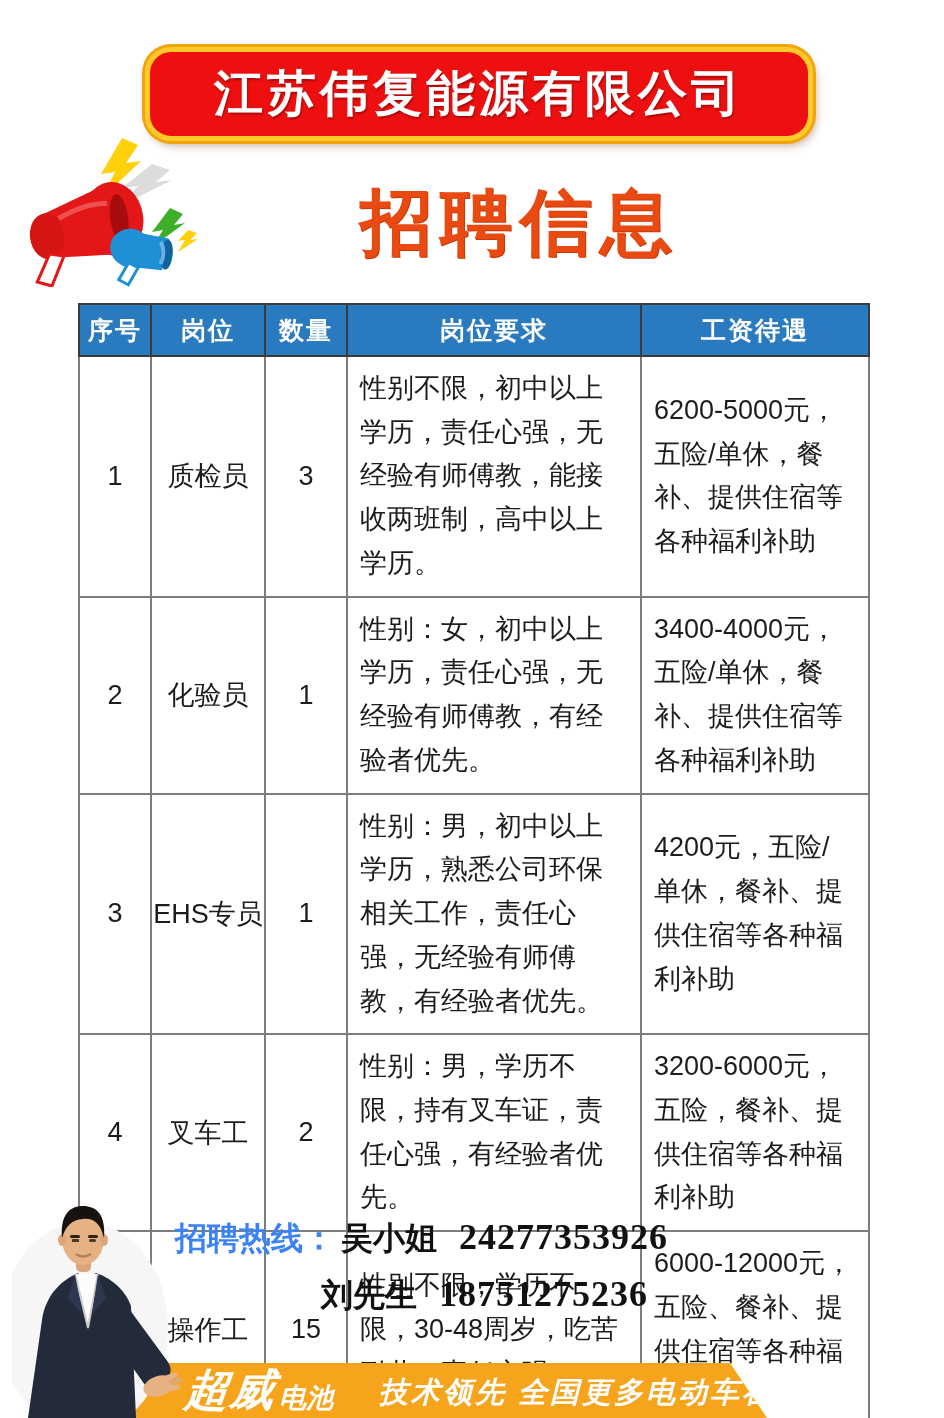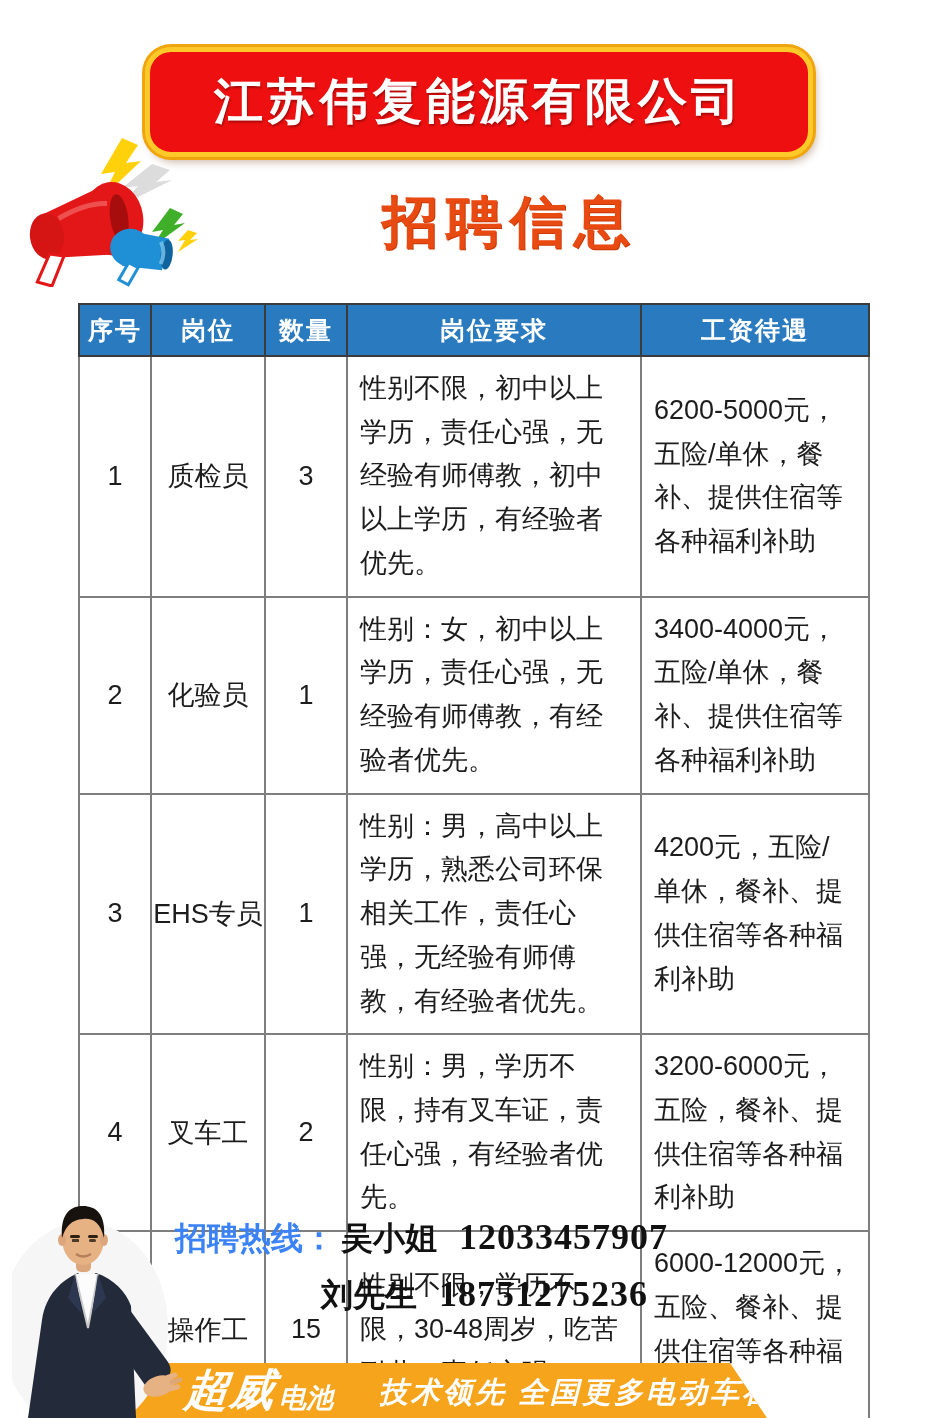--- a/index.html
+++ b/index.html
@@ -5,39 +5,39 @@
   * { margin:0; padding:0; box-sizing:border-box; }
   html,body { background:#e9e9e9; }
   .page {
     position:relative; width:944px; height:1418px; margin:0 auto;
     background:#ffffff; overflow:hidden;
     font-family:"Liberation Sans","DejaVu Sans",sans-serif;
   }
 
   
   .company-banner {
-    position:absolute; left:145px; top:47px; width:668px; height:110px;
+    position:absolute; left:145px; top:47px; width:668px; height:94px;
     background:#ee1010;
     border:5px solid #ffc929; border-radius:26px;
     box-shadow:0 0 0 3px #f0a50e, 3px 5px 9px rgba(110,50,0,.35);
     display:flex; align-items:center; justify-content:center;
   }
   .company-banner span {
     color:#ffffff; font-size:49px; font-weight:bold; letter-spacing:4px;
     text-shadow:1px 2px 2px rgba(90,0,0,.45); white-space:nowrap;
   }
 
   
   .megaphone { position:absolute; left:2px; top:132px; width:205px; height:155px; }
 
   
   .page-title {
-    position:absolute; left:250px; top:168px; width:520px; height:110px;
+    position:absolute; left:260px; top:168px; width:520px; height:110px;
     display:flex; align-items:center; justify-content:center;
-    font-size:56px; font-weight:900; letter-spacing:8px; color:#e94a12;
+    font-size:72px; font-weight:900; letter-spacing:8px; color:#e94a12;
     font-family:Liberation Mono, monospace;
     text-shadow:1px 1px 0 #c93a08;
     white-space:nowrap;
   }
 
   
   table.jobs {
     position:absolute; left:78px; top:303px; width:790px;
     border-collapse:collapse; table-layout:fixed;
     border:2px solid #555;
@@ -138,35 +138,35 @@
         <th>数量</th>
         <th>岗位要求</th>
         <th>工资待遇</th>
       </tr>
     </thead>
     <tbody>
       <tr class="r1">
         <td>1</td>
         <td>质检员</td>
         <td>3</td>
-        <td class="left">性别不限，初中以上学历，责任心强，无经验有师傅教，初中以上学历，有经验者优先。</td>
+        <td class="left">性别不限，初中以上学历，责任心强，无经验有师傅教，能接收两班制，高中以上学历。</td>
         <td class="left">6200-5000元，五险/单休，餐补、提供住宿等各种福利补助</td>
       </tr>
       <tr class="r2">
         <td>2</td>
         <td>化验员</td>
         <td>1</td>
         <td class="left">性别：女，初中以上学历，责任心强，无经验有师傅教，有经验者优先。</td>
         <td class="left">3400-4000元，五险/单休，餐补、提供住宿等各种福利补助</td>
       </tr>
       <tr class="r3">
         <td>3</td>
         <td>EHS专员</td>
         <td>1</td>
-        <td class="left">性别：男，高中以上学历，熟悉公司环保相关工作，责任心强，无经验有师傅教，有经验者优先。</td>
+        <td class="left">性别：男，初中以上学历，熟悉公司环保相关工作，责任心强，无经验有师傅教，有经验者优先。</td>
         <td class="left">4200元，五险/单休，餐补、提供住宿等各种福利补助</td>
       </tr>
       <tr class="r4">
         <td>4</td>
         <td>叉车工</td>
         <td>2</td>
         <td class="left">性别：男，学历不限，持有叉车证，责任心强，有经验者优先。</td>
         <td class="left">3200-6000元，五险，餐补、提供住宿等各种福利补助</td>
       </tr>
       <tr class="r5">
@@ -208,21 +208,21 @@
         <rect x="58" y="33" width="10" height="3" rx="1.5" fill="#2e2013"></rect>
         <rect x="76" y="33" width="10" height="3" rx="1.5" fill="#2e2013"></rect>
         <rect x="60" y="37" width="7" height="3" rx="1.5" fill="#4b3категория"></rect>
         <rect x="60" y="37" width="7" height="3" rx="1.5" fill="#4b3a27"></rect>
         <rect x="77" y="37" width="7" height="3" rx="1.5" fill="#4b3a27"></rect>
         <path d="M64,52 q7,5 15,0" stroke="#b3805a" stroke-width="2.5" fill="none"></path>
       </svg>
     </div>
     <div class="contact-lines">
       <div class="cline">
-        <span class="red-label">招聘热线：</span><span class="name">吴小姐</span><span class="phone">12033457907</span>
+        <span class="red-label">招聘热线：</span><span class="name">吴小姐</span><span class="phone">24277353926</span>
       </div>
       <div class="cline cline2">
         <span class="name">刘先生</span><span class="phone">18751275236</span>
       </div>
     </div>
   </div>
 
   <div class="footer-banner">
     <span class="brand">超威</span>
     <span class="brand-suffix">电池</span>

